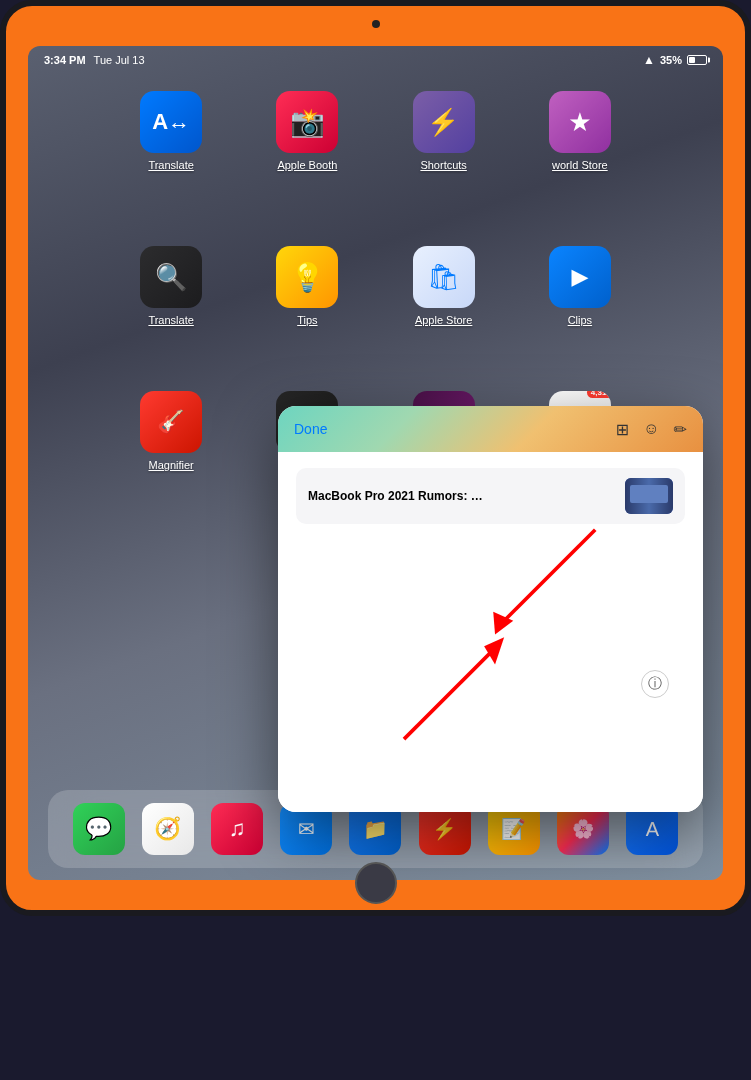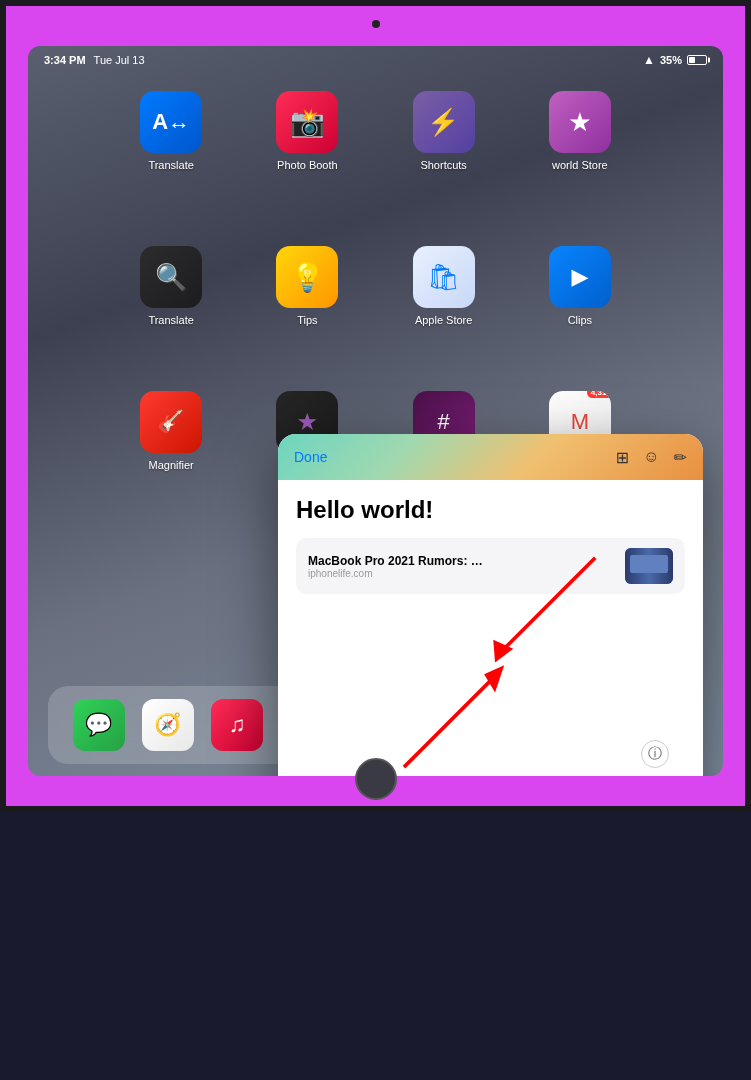--- a/index.html
+++ b/index.html
@@ -6,23 +6,23 @@
     body {
       width: 751px;
       height: 1080px;
       overflow: hidden;
       background: #1a1a2e;
       font-family: -apple-system, 'Helvetica Neue', sans-serif;
     }
 
     .ipad-frame {
       width: 751px;
-      height: 812px;
-      background: #d946ef;
-      border-radius: 4px;
+      height: 916px;
+      background: #f97316;
+      border-radius: 32px;
       position: relative;
       overflow: hidden;
       border: 6px solid #1a1a1f;
     }
 
     .ipad-screen {
       position: absolute;
       top: 40px;
       left: 22px;
       right: 22px;
@@ -155,20 +155,21 @@
       position: relative;
       overflow: hidden;
     }
 
     .app-label {
       font-size: 11px;
       color: white;
       text-align: center;
       text-shadow: 0 1px 2px rgba(0,0,0,0.5);
       font-weight: 400;
+      text-decoration: underline;
     }
 
     
     .icon-translate {
       background: linear-gradient(135deg, #007AFF, #0056CC);
     }
     .icon-photo-booth {
       background: linear-gradient(135deg, #FF2D55, #CC0033);
     }
     .icon-shortcuts {
@@ -257,21 +258,21 @@
     .icon-mail { background: linear-gradient(135deg, #148EFF, #0070E0); }
     .icon-files { background: linear-gradient(135deg, #1A82FF, #0060CC); }
     .icon-spark { background: linear-gradient(135deg, #FF3A30, #CC1500); }
     .icon-notes { background: linear-gradient(135deg, #FFD60A, #FF9500); }
     .icon-photos { background: linear-gradient(135deg, #FF9500, #FF2D55, #007AFF); }
     .icon-appstore-dock { background: linear-gradient(135deg, #1c7cff, #0055e0); }
 
     
     .shortcuts-popup {
       position: absolute;
-      top: 388px;
+      top: 360px;
       left: 250px;
       right: 20px;
       background: white;
       border-radius: 18px;
       overflow: hidden;
       box-shadow: 0 20px 60px rgba(0,0,0,0.5);
       z-index: 60;
     }
 
     .popup-header {
@@ -451,21 +452,21 @@
         <div class="app-icon icon-translate">
           <span class="translate-symbol">A↔</span>
         </div>
         <span class="app-label">Translate</span>
       </div>
 
       <div class="app-item">
         <div class="app-icon icon-photo-booth">
           <span style="font-size:28px;">📸</span>
         </div>
-        <span class="app-label">Photo Booth</span>
+        <span class="app-label">Apple Booth</span>
       </div>
 
       <div class="app-item">
         <div class="app-icon icon-shortcuts">
           <span style="font-size:26px; color:white;">⚡</span>
         </div>
         <span class="app-label">Shortcuts</span>
       </div>
 
       <div class="app-item">
@@ -542,25 +543,23 @@
     <div class="shortcuts-popup">
       <div class="popup-header">
         <span class="popup-done-btn">Done</span>
         <div class="popup-icons">
           <span class="popup-icon-btn">⊞</span>
           <span class="popup-icon-btn">☺</span>
           <span class="popup-icon-btn">✏</span>
         </div>
       </div>
       <div class="popup-body">
-        <div class="popup-title">Hello world!</div>
         <div class="link-card">
           <div class="link-card-text">
             <div class="link-card-title">MacBook Pro 2021 Rumors: M...</div>
-            <div class="link-card-source">iphonelife.com</div>
           </div>
           <div class="link-card-thumb">
             <div class="thumb-macbook"></div>
           </div>
         </div>
 
         <svg class="arrows-svg" viewBox="0 0 430 380" xmlns="http://www.w3.org/2000/svg" style="position:absolute;top:60px;left:0;width:100%;height:calc(100% - 60px);pointer-events:none;">
 
           <line x1="330" y1="70" x2="230" y2="170" stroke="#FF0000" stroke-width="4"></line>
           <polygon points="220,185 218,160 240,170" fill="#FF0000"></polygon>

